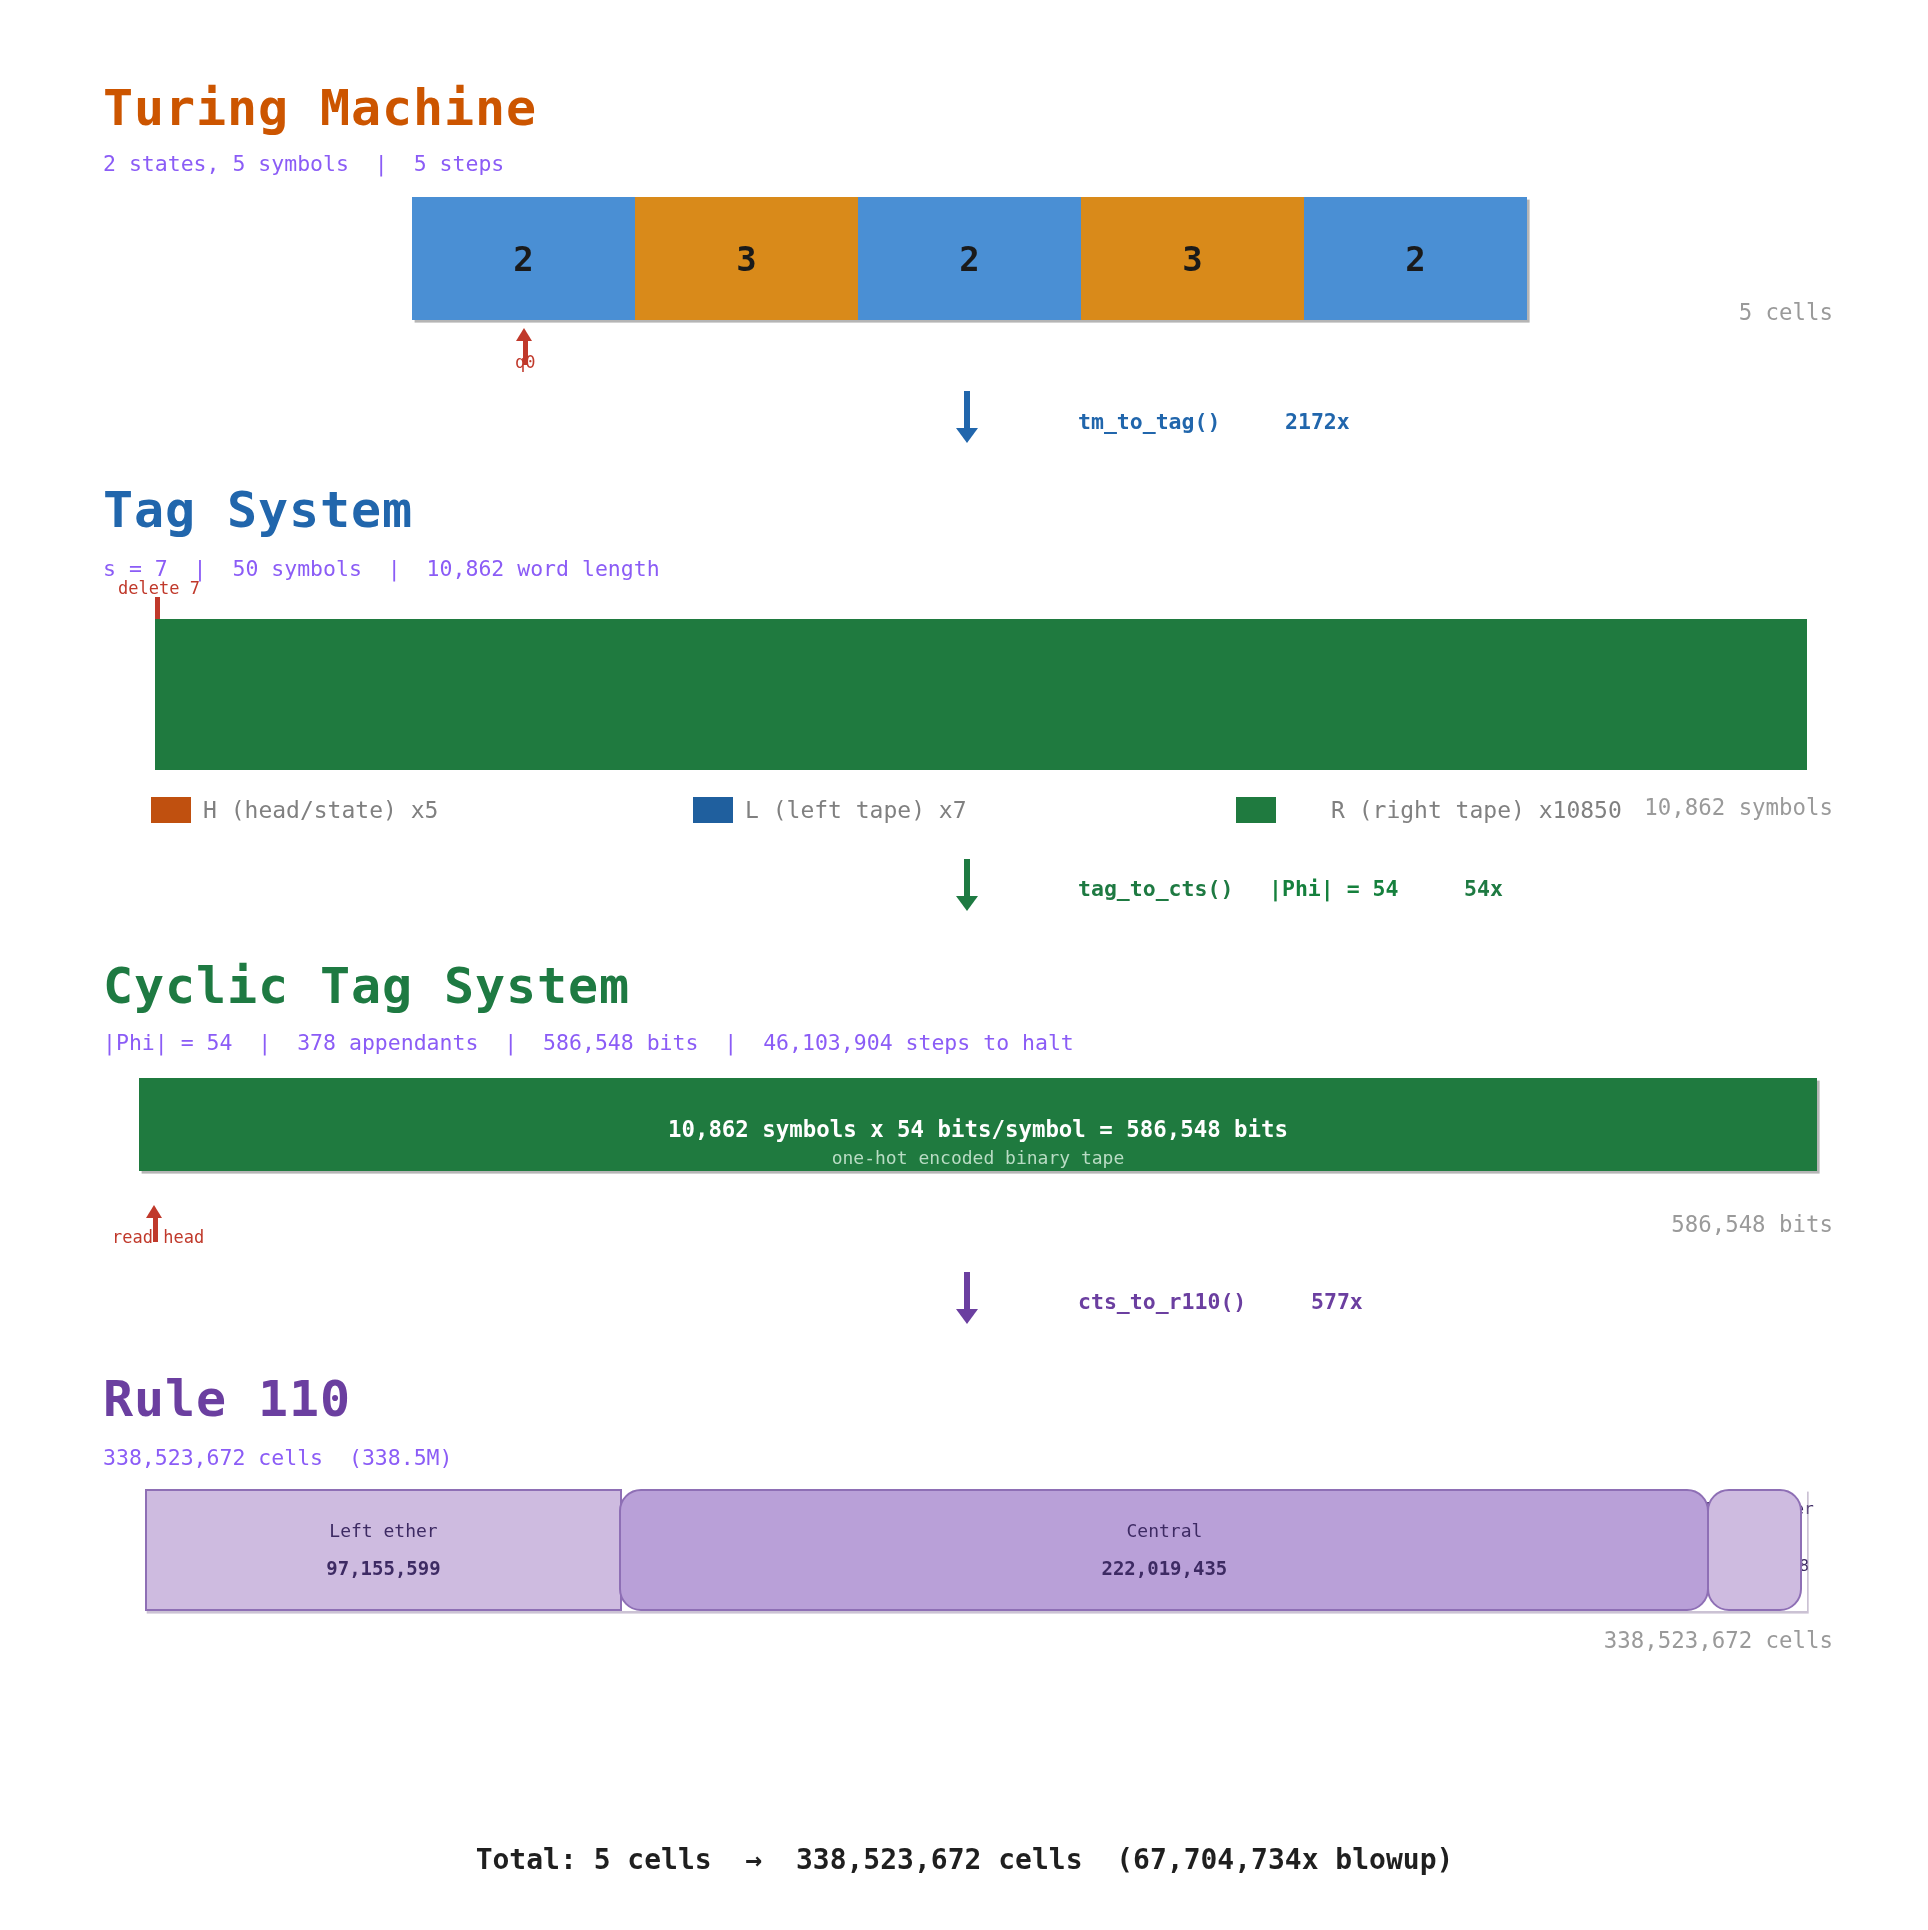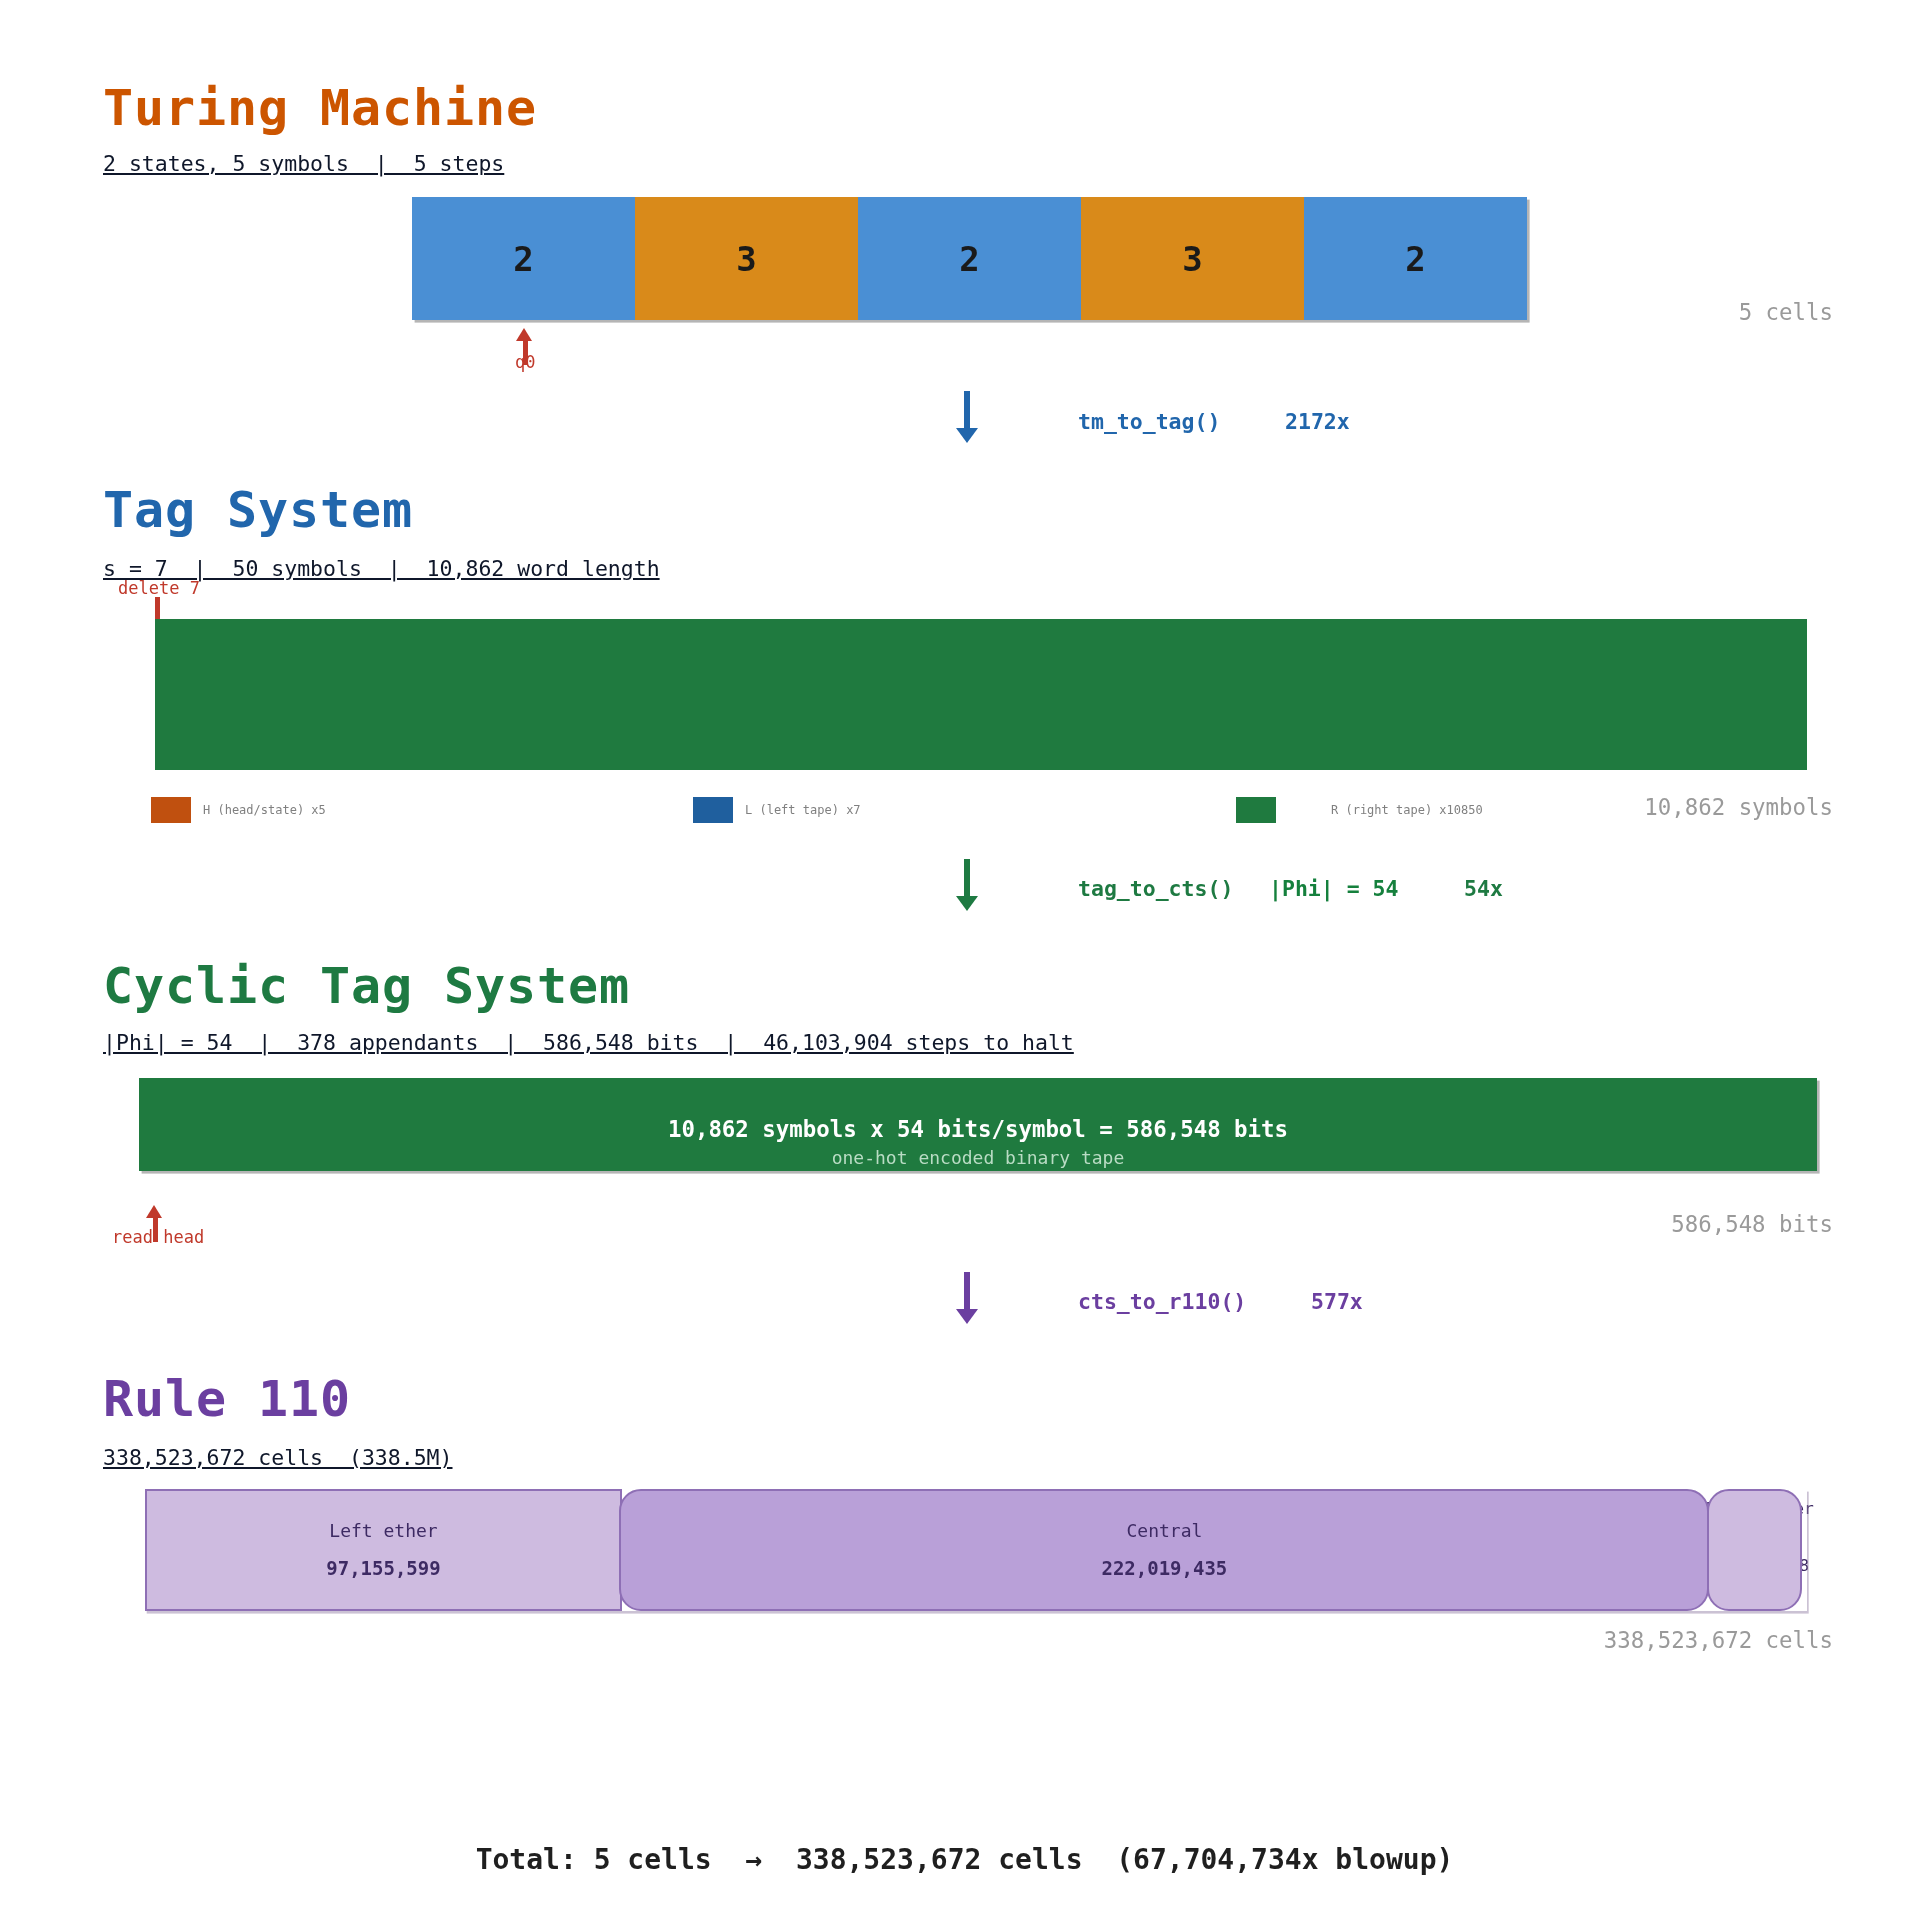--- a/index.html
+++ b/index.html
@@ -24,24 +24,23 @@
   
   .sec-title {
     font-size: 50px;
     font-weight: bold;
     letter-spacing: 0.9px;
     white-space: pre;
     line-height: 1;
   }
   .sec-sub {
     font-size: 21.5px;
-    color: #0f172a;
-    white-space: pre;
-    line-height: 1;
-    text-decoration: underline;
+    color: #8b5cf6;
+    white-space: pre;
+    line-height: 1;
   }
 
   
   .tm-tape {
     position: absolute;
     display: flex;
     box-shadow: 2.6px 2.6px 0 rgba(120,120,120,0.55);
   }
   .tm-cell {
     display: flex;
@@ -131,21 +130,21 @@
   }
 
   
   .legend-item { position: absolute; display: flex; align-items: center; }
   .legend-swatch {
     width: 40px; height: 26px;
     display: block;
   }
   .legend-text {
     margin-left: 12px;
-    font-size: 12px;
+    font-size: 23px;
     color: #808080;
     white-space: pre;
     line-height: 1;
   }
 
   
   .side-caption {
     position: absolute;
     font-size: 22.4px;
     color: #9a9a9a;

